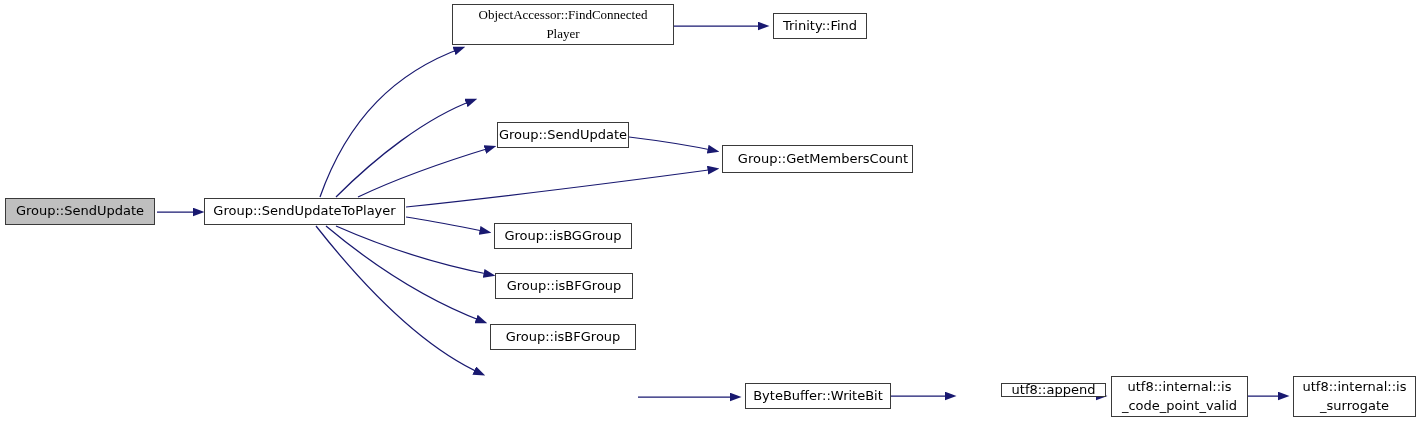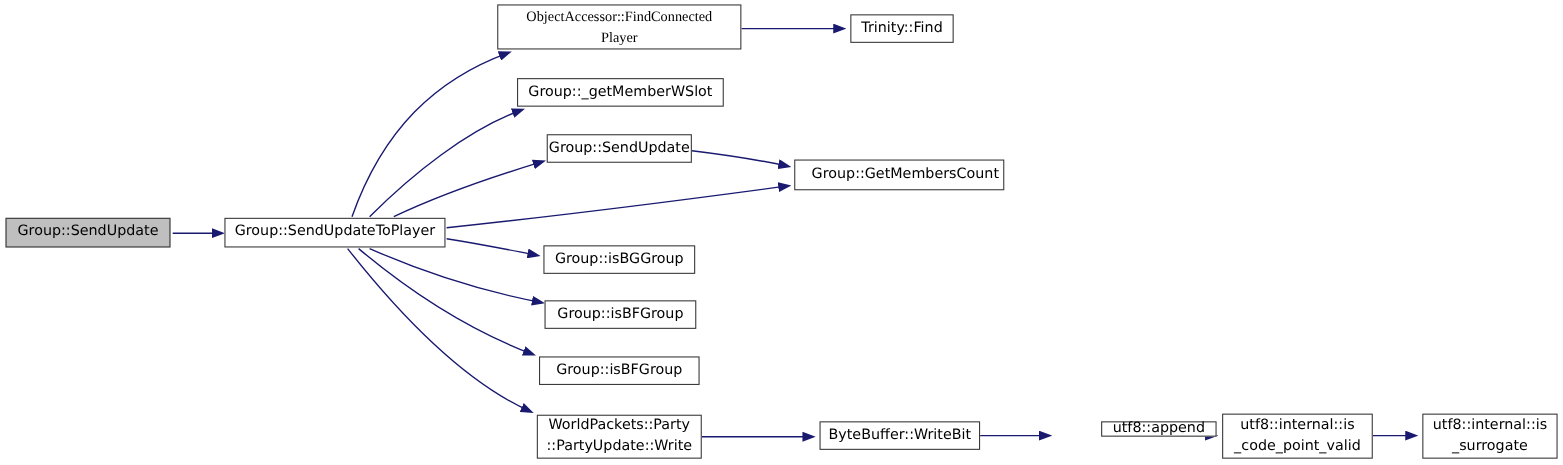--- a/index.html
+++ b/index.html
@@ -69,34 +69,31 @@
 
   <div class="node highlight" style="left:5px; top:198px; width:150px; height:27px;text-align:center;">Group::SendUpdate</div>
 
   <div class="node" style="left:204px; top:198px; width:201px; height:27px;">Group::SendUpdateToPlayer</div>
 
   <div class="node" style="left:452px; top:4px; width:222px; height:41px;font-family:Liberation Serif, serif;">ObjectAccessor::FindConnected
 Player</div>
 
   <div class="node" style="left:773px; top:13px; width:94px; height:26px;">Trinity::Find</div>
 
-  <div class="node" style="left:470px; top:71px; width:188px; height:26px;">Group::_getMemberWSlot</div>
 
   <div class="node" style="left:497px; top:122px; width:132px; height:26px;">Group::SendUpdate</div>
 
   <div class="node" style="left:722px; top:145px; width:191px; height:28px;padding-left:11px;">Group::GetMembersCount</div>
 
   <div class="node" style="left:494px; top:223px; width:138px; height:26px;">Group::isBGGroup</div>
 
   <div class="node" style="left:495px; top:273px; width:138px; height:26px;">Group::isBFGroup</div>
 
   <div class="node" style="left:490px; top:324px; width:146px; height:26px;">Group::isBFGroup</div>
 
-  <div class="node" style="left:488px; top:377px; width:150px; height:40px;">WorldPackets::Party
-::PartyUpdate::Write</div>
 
   <div class="node" style="left:745px; top:383px; width:146px; height:26px;">ByteBuffer::WriteBit</div>
 
   <div class="node" style="left:960px; top:383px; width:105px; height:14px;margin-left:41px;">utf8::append</div>
 
   <div class="node" style="left:1111px; top:376px; width:137px; height:41px;">utf8::internal::is
 _code_point_valid</div>
 
   <div class="node" style="left:1293px; top:376px; width:123px; height:41px;">utf8::internal::is
 _surrogate</div>

